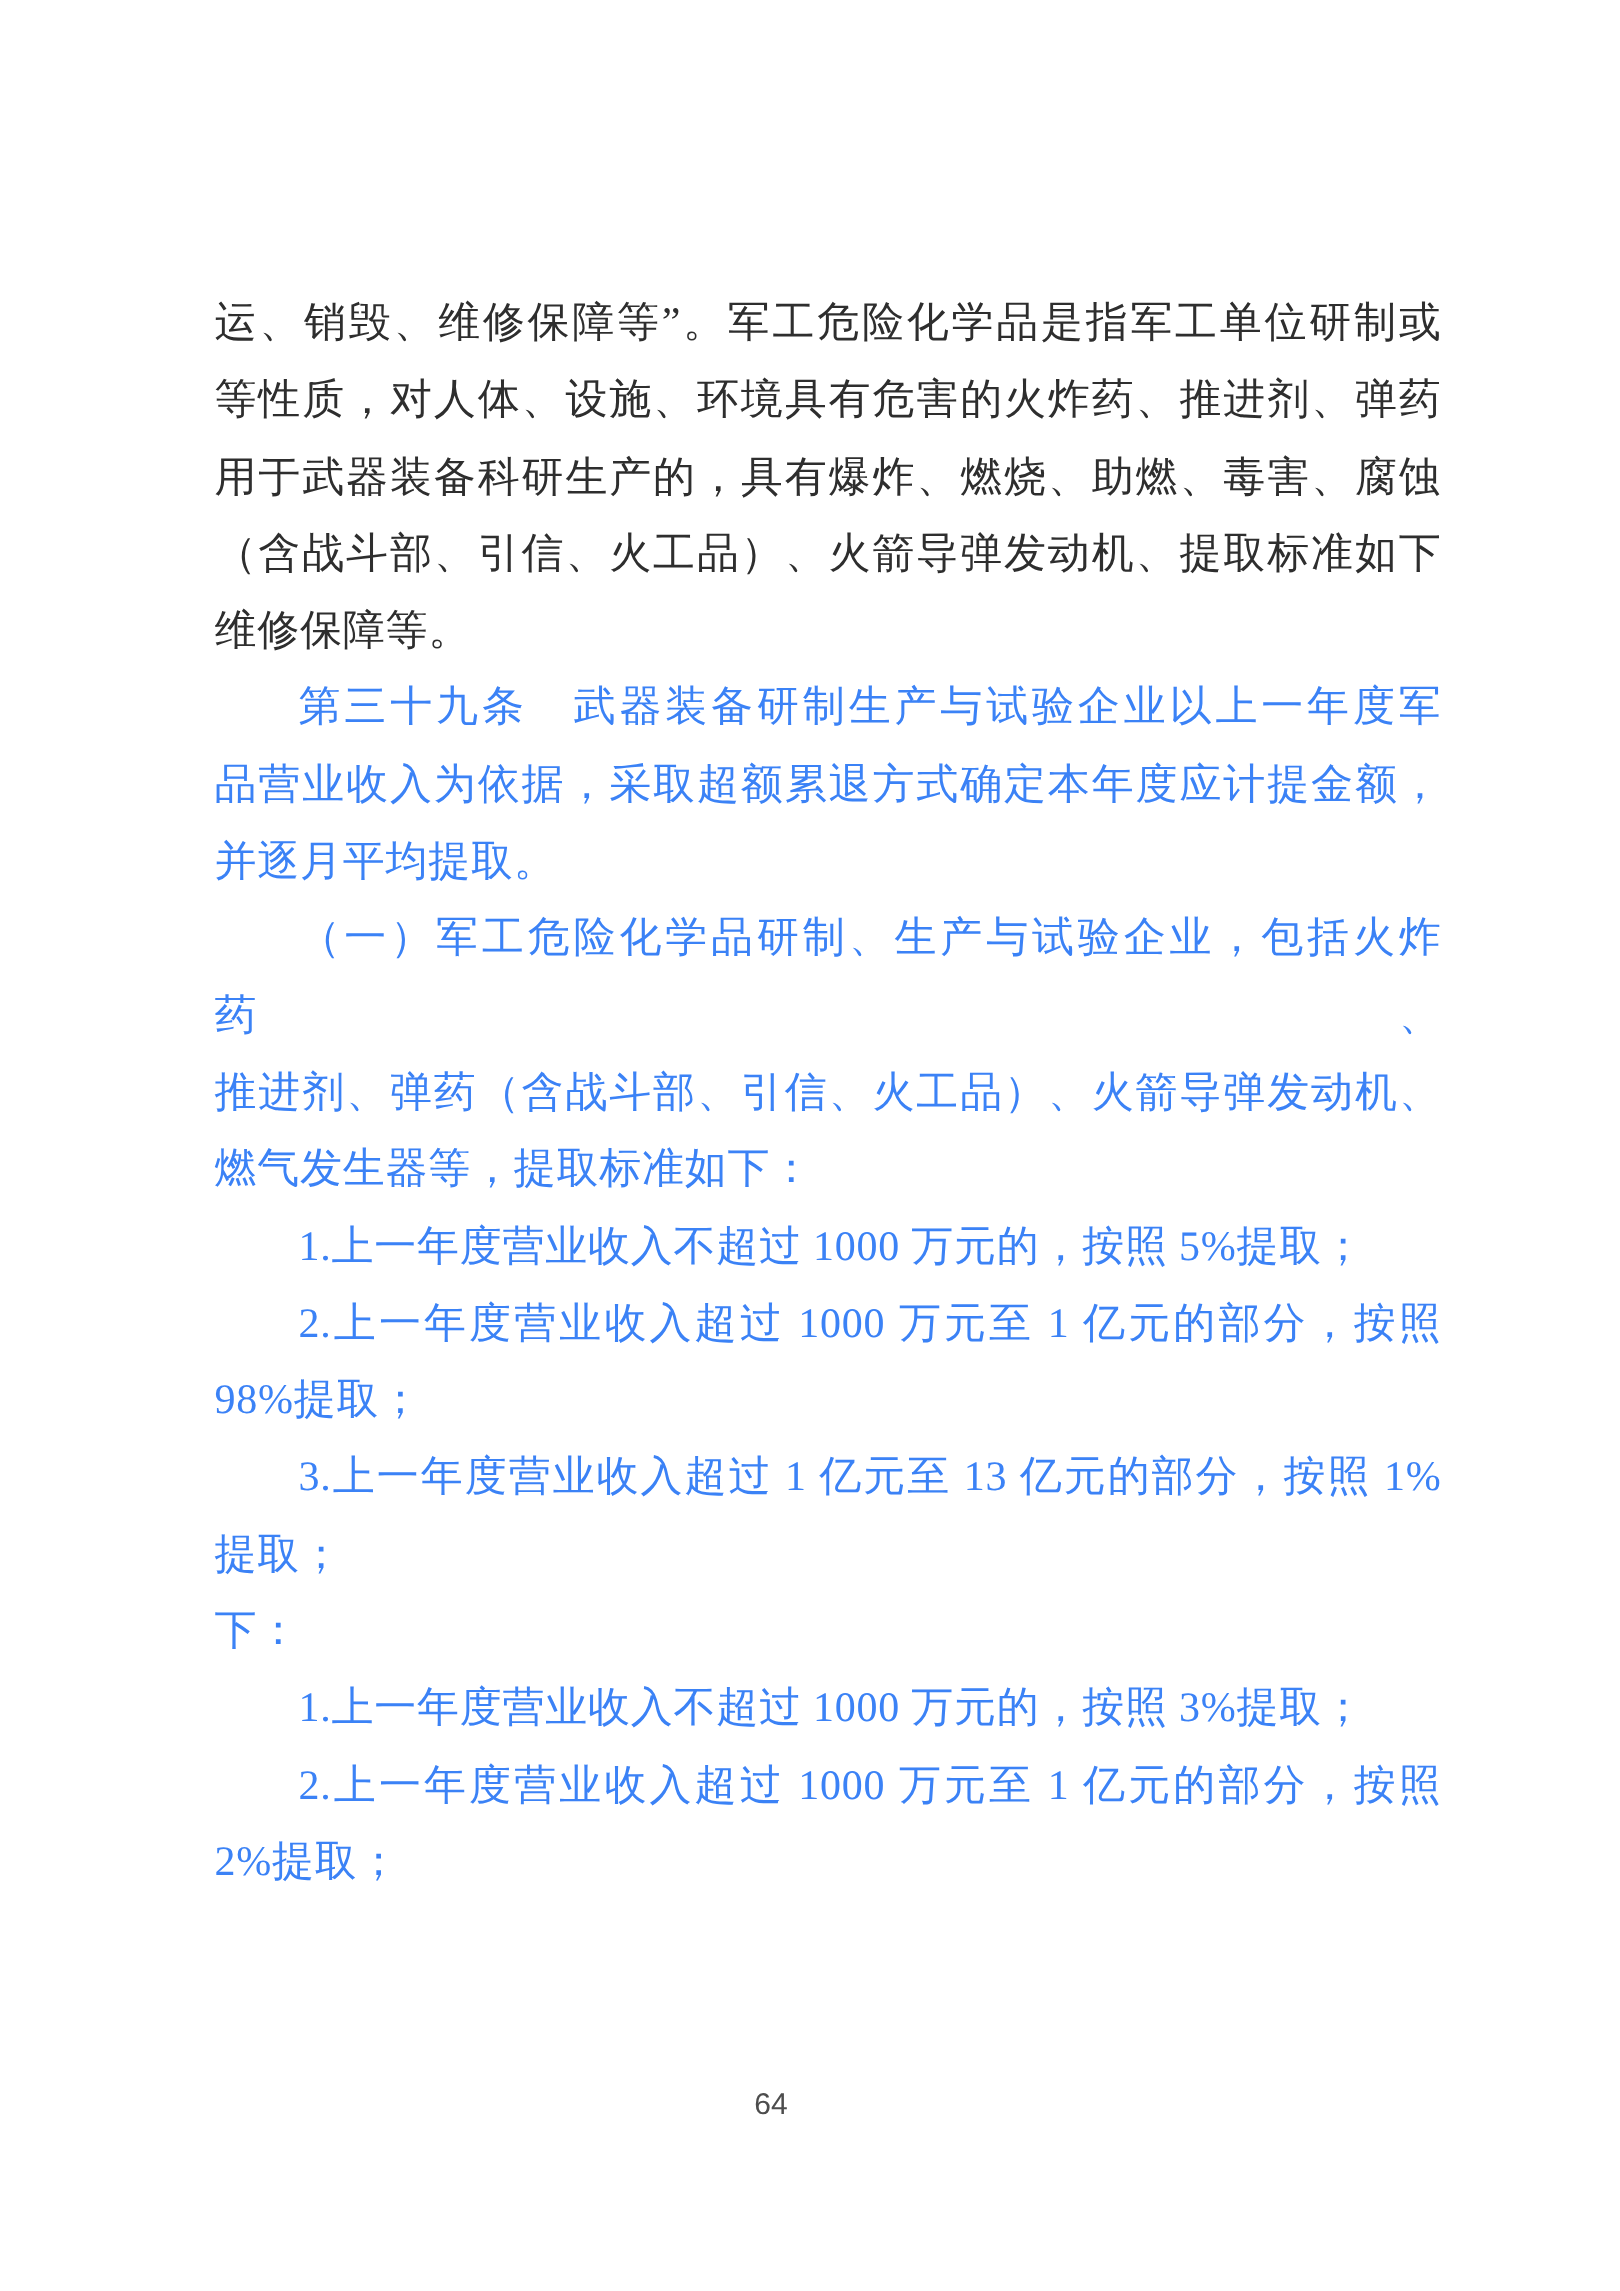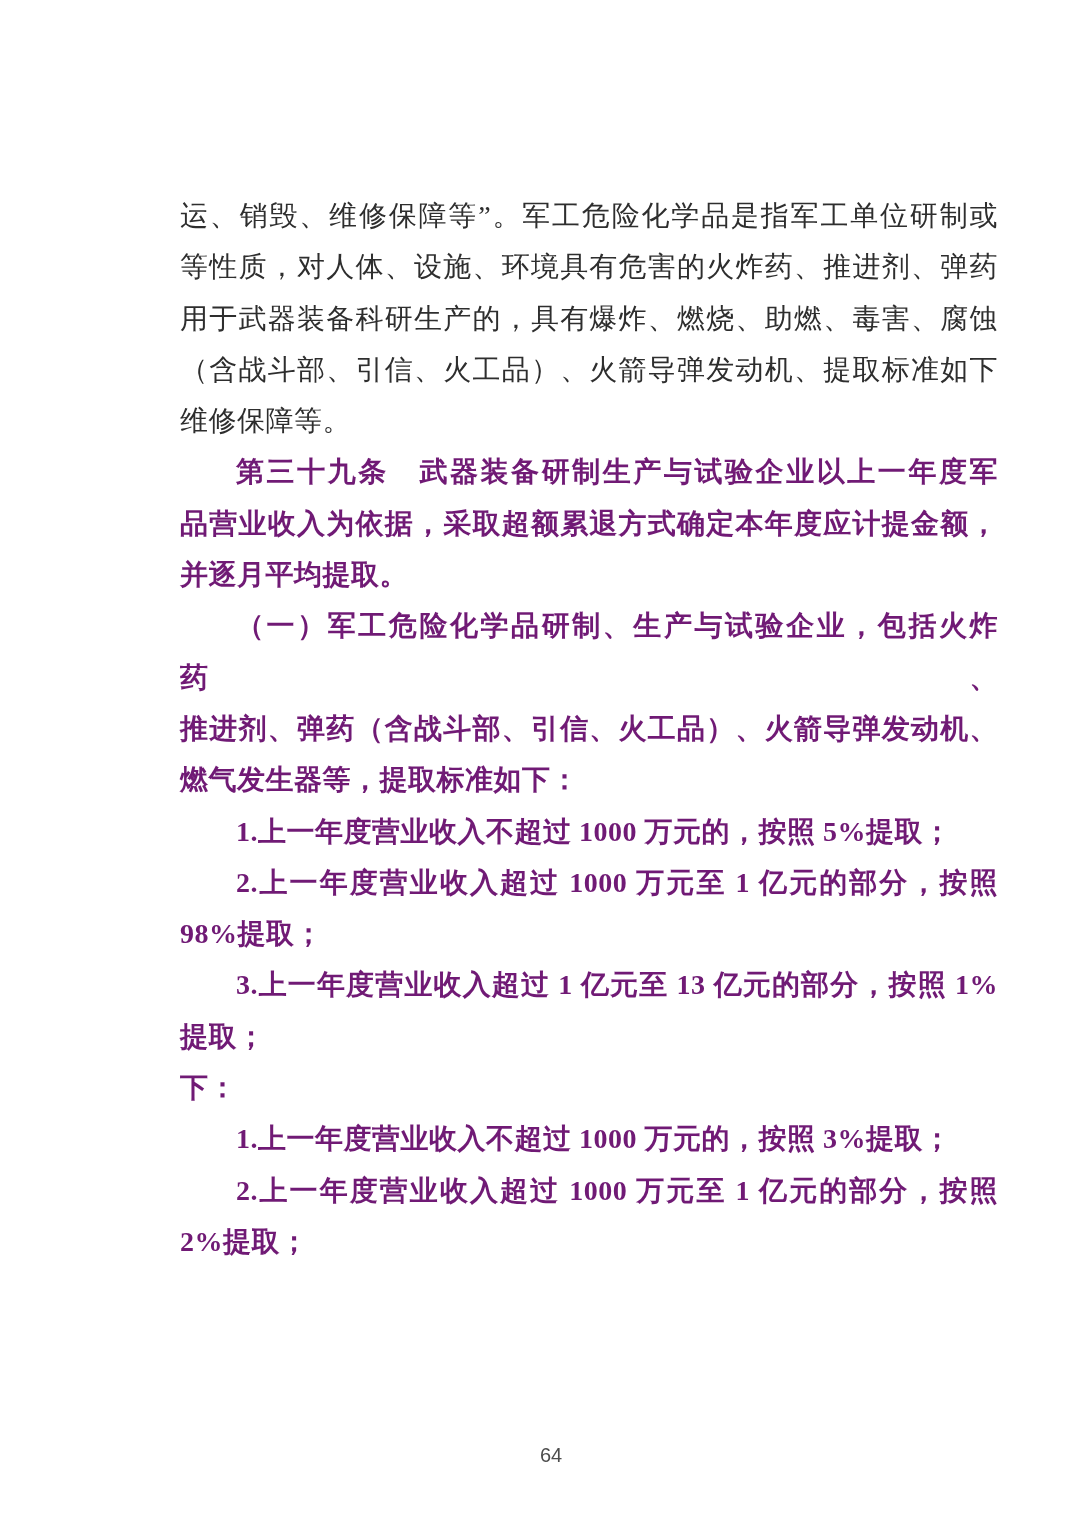--- a/index.html
+++ b/index.html
@@ -7,58 +7,57 @@
     padding: 0;
     background: #ffffff;
   }
   .page {
     position: relative;
     width: 1028px;
     height: 1527px;
     background: #ffffff;
     overflow: hidden;
     font-family: "Liberation Serif", "DejaVu Serif", serif;
-    margin-left: 37px;
   }
   .text-block {
     position: absolute;
     left: 143px;
     top: 190px;
     width: 818px;
   }
   .para {
     font-size: 28px;
     line-height: 51.3px;
     color: #1b1b1b;
     letter-spacing: 0.5px;
   }
   .para.regular {
     font-weight: 400;
     color: #2e2e2e;
   }
   .para.bold {
-    font-weight: 700;
-    color: #701a75;
+    font-weight: 400;
+    color: #3b82f6;
   }
   .line {
     text-align: justify;
     text-align-last: justify;
     white-space: normal;
   }
   .line.final {
     text-align-last: left;
   }
   .line.ind {
     text-indent: 2em;
   }
   .page-number {
     position: absolute;
     left: 0;
     right: 0;
-    top: 1444px;
+    top: 1392px;
     text-align: center;
     font-family: "Liberation Sans", "DejaVu Sans", sans-serif;
     font-size: 20px;
     color: #4d4d4d;
   }
 </style>
 </head>
 <body>
 
 <div class="page">

